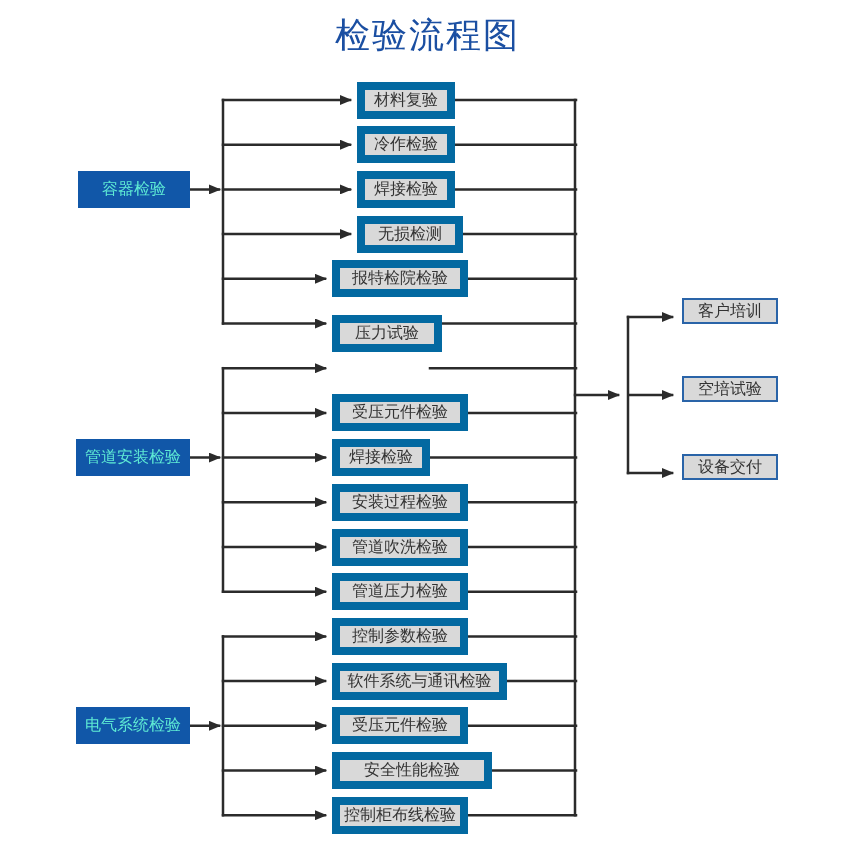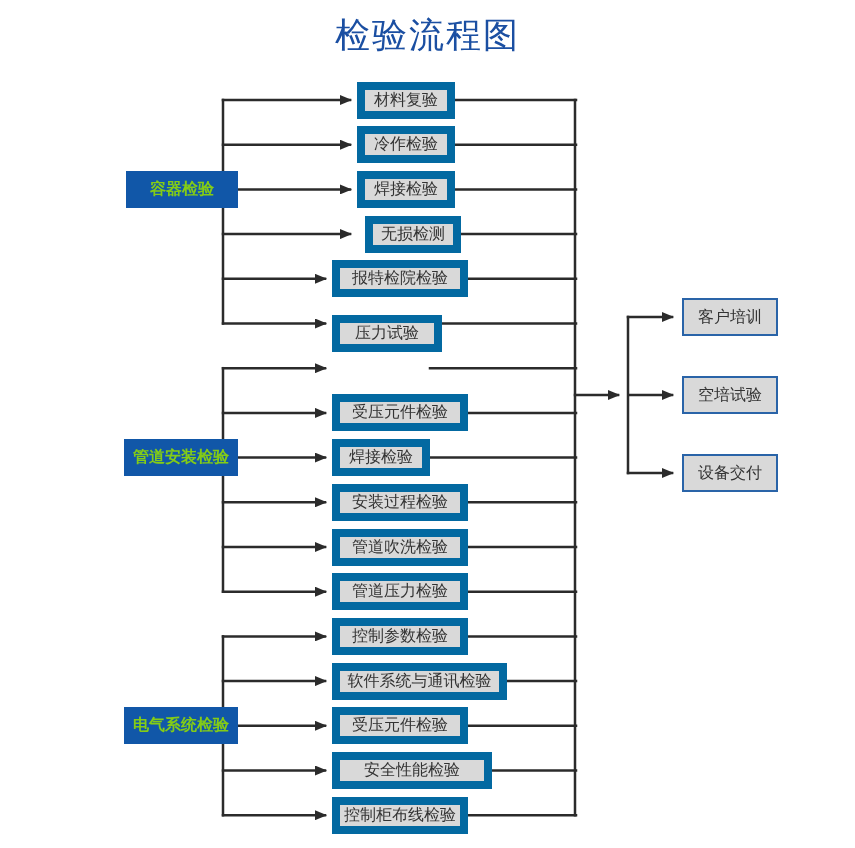--- a/index.html
+++ b/index.html
@@ -13,26 +13,26 @@
   }
   #wires{position:absolute;top:0;left:0;z-index:0;}
   .n{
     position:absolute;height:37px;box-sizing:border-box;z-index:1;
     background:#d9d9d9;border:8px solid #0369a1;
     display:flex;align-items:center;justify-content:center;
     font-size:16px;color:#333333;white-space:nowrap;
   }
   .r{
     position:absolute;height:37px;box-sizing:border-box;z-index:1;
-    background:#1157a8;color:#84cc16;font-weight:bold;
+    background:#1157a8;color:#5eead4;font-weight:normal;
     display:flex;align-items:center;justify-content:center;
-    font-size:16px;white-space:nowrap;margin-left:48px;
+    font-size:16px;white-space:nowrap;
   }
   .o{
-    position:absolute;height:38px;width:96px;left:682px;box-sizing:border-box;z-index:1;
+    position:absolute;height:26px;width:96px;left:682px;box-sizing:border-box;z-index:1;
     background:#d9d9d9;border:2px solid #2a64a8;
     display:flex;align-items:center;justify-content:center;
     font-size:16px;color:#333333;white-space:nowrap;
   }
 </style>
 </head>
 <body>
 
 <div id="canvas">
 
@@ -100,21 +100,21 @@
     </g>
   </svg>
 
   <div class="r" style="left:78px;top:170.9px;width:112px">容器检验</div>
   <div class="r" style="left:76px;top:439.1px;width:114px">管道安装检验</div>
   <div class="r" style="left:76px;top:707.3px;width:114px">电气系统检验</div>
 
   <div class="n" style="left:357px;top:81.5px;width:98px">材料复验</div>
   <div class="n" style="left:357px;top:126.2px;width:98px">冷作检验</div>
   <div class="n" style="left:357px;top:170.9px;width:98px">焊接检验</div>
-  <div class="n" style="left:365px;top:215.6px;width:96px">无损检测</div>
+  <div class="n" style="left:357px;top:215.6px;width:106px">无损检测</div>
   <div class="n" style="left:332px;top:260.3px;width:136px">报特检院检验</div>
   <div class="n" style="left:332px;top:315px;width:110px">压力试验</div>
 
   <div class="n" style="left:332px;top:394.4px;width:136px">受压元件检验</div>
   <div class="n" style="left:332px;top:439.1px;width:98px">焊接检验</div>
   <div class="n" style="left:332px;top:483.8px;width:136px">安装过程检验</div>
   <div class="n" style="left:332px;top:528.5px;width:136px">管道吹洗检验</div>
   <div class="n" style="left:332px;top:573.2px;width:136px">管道压力检验</div>
 
   <div class="n" style="left:332px;top:617.9px;width:136px">控制参数检验</div>

